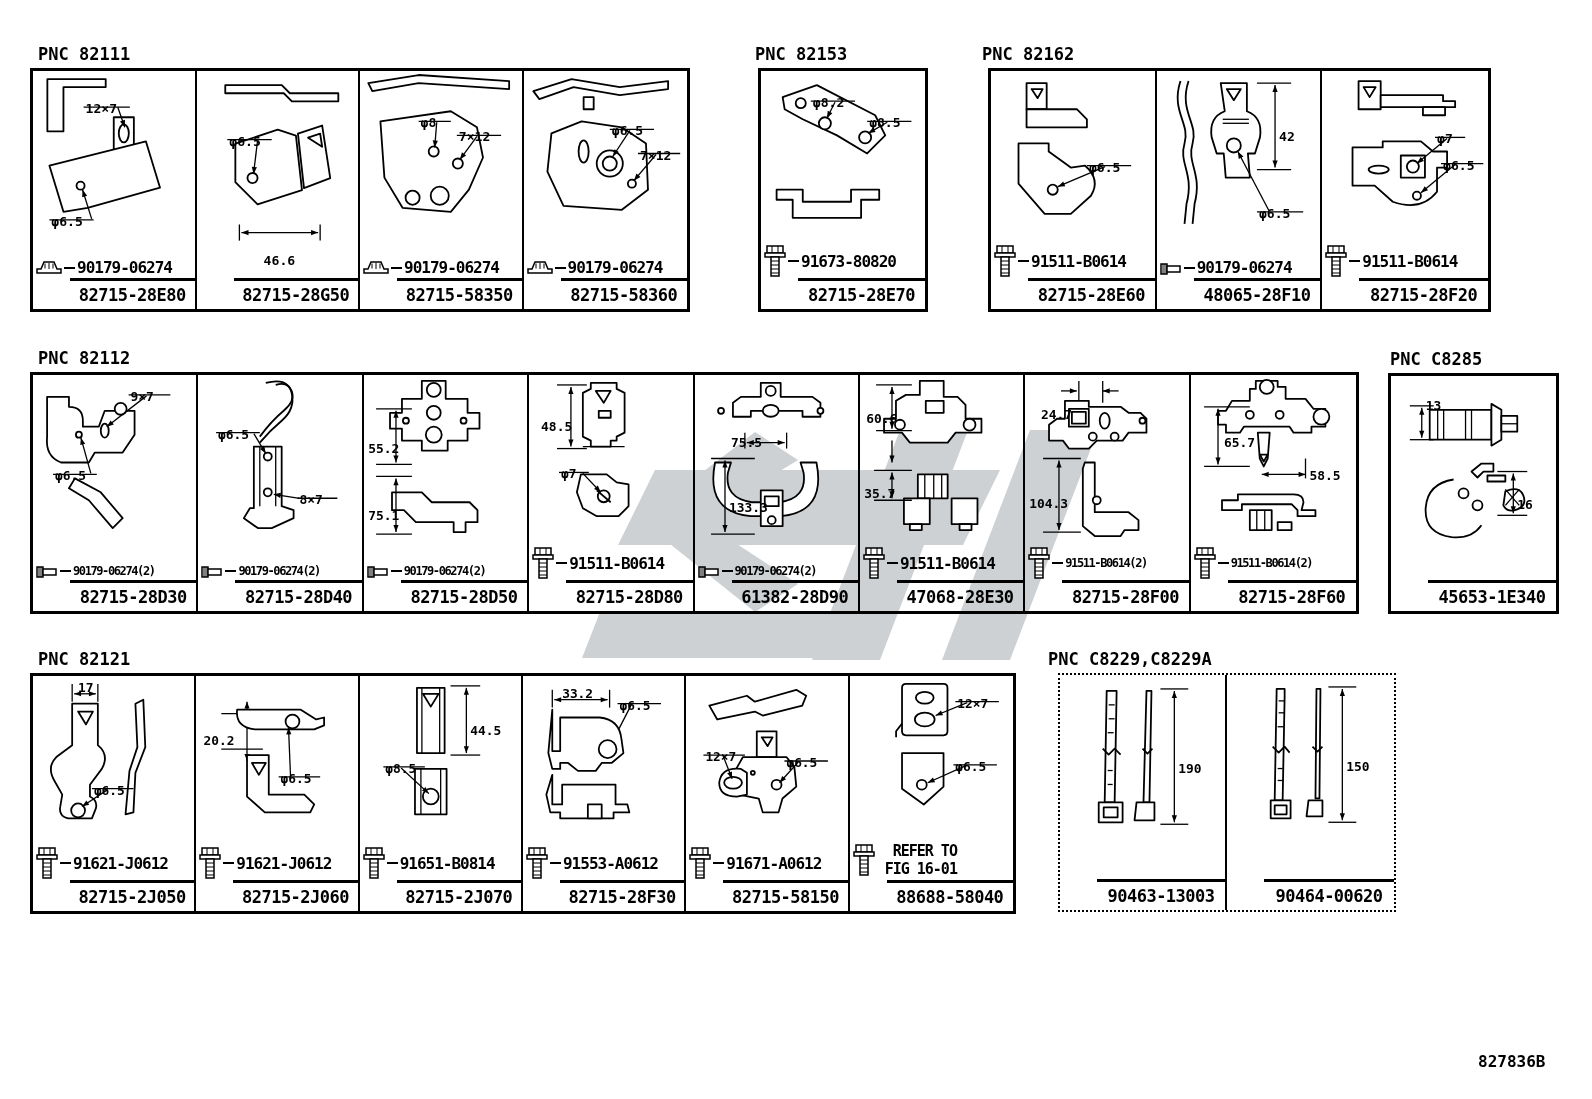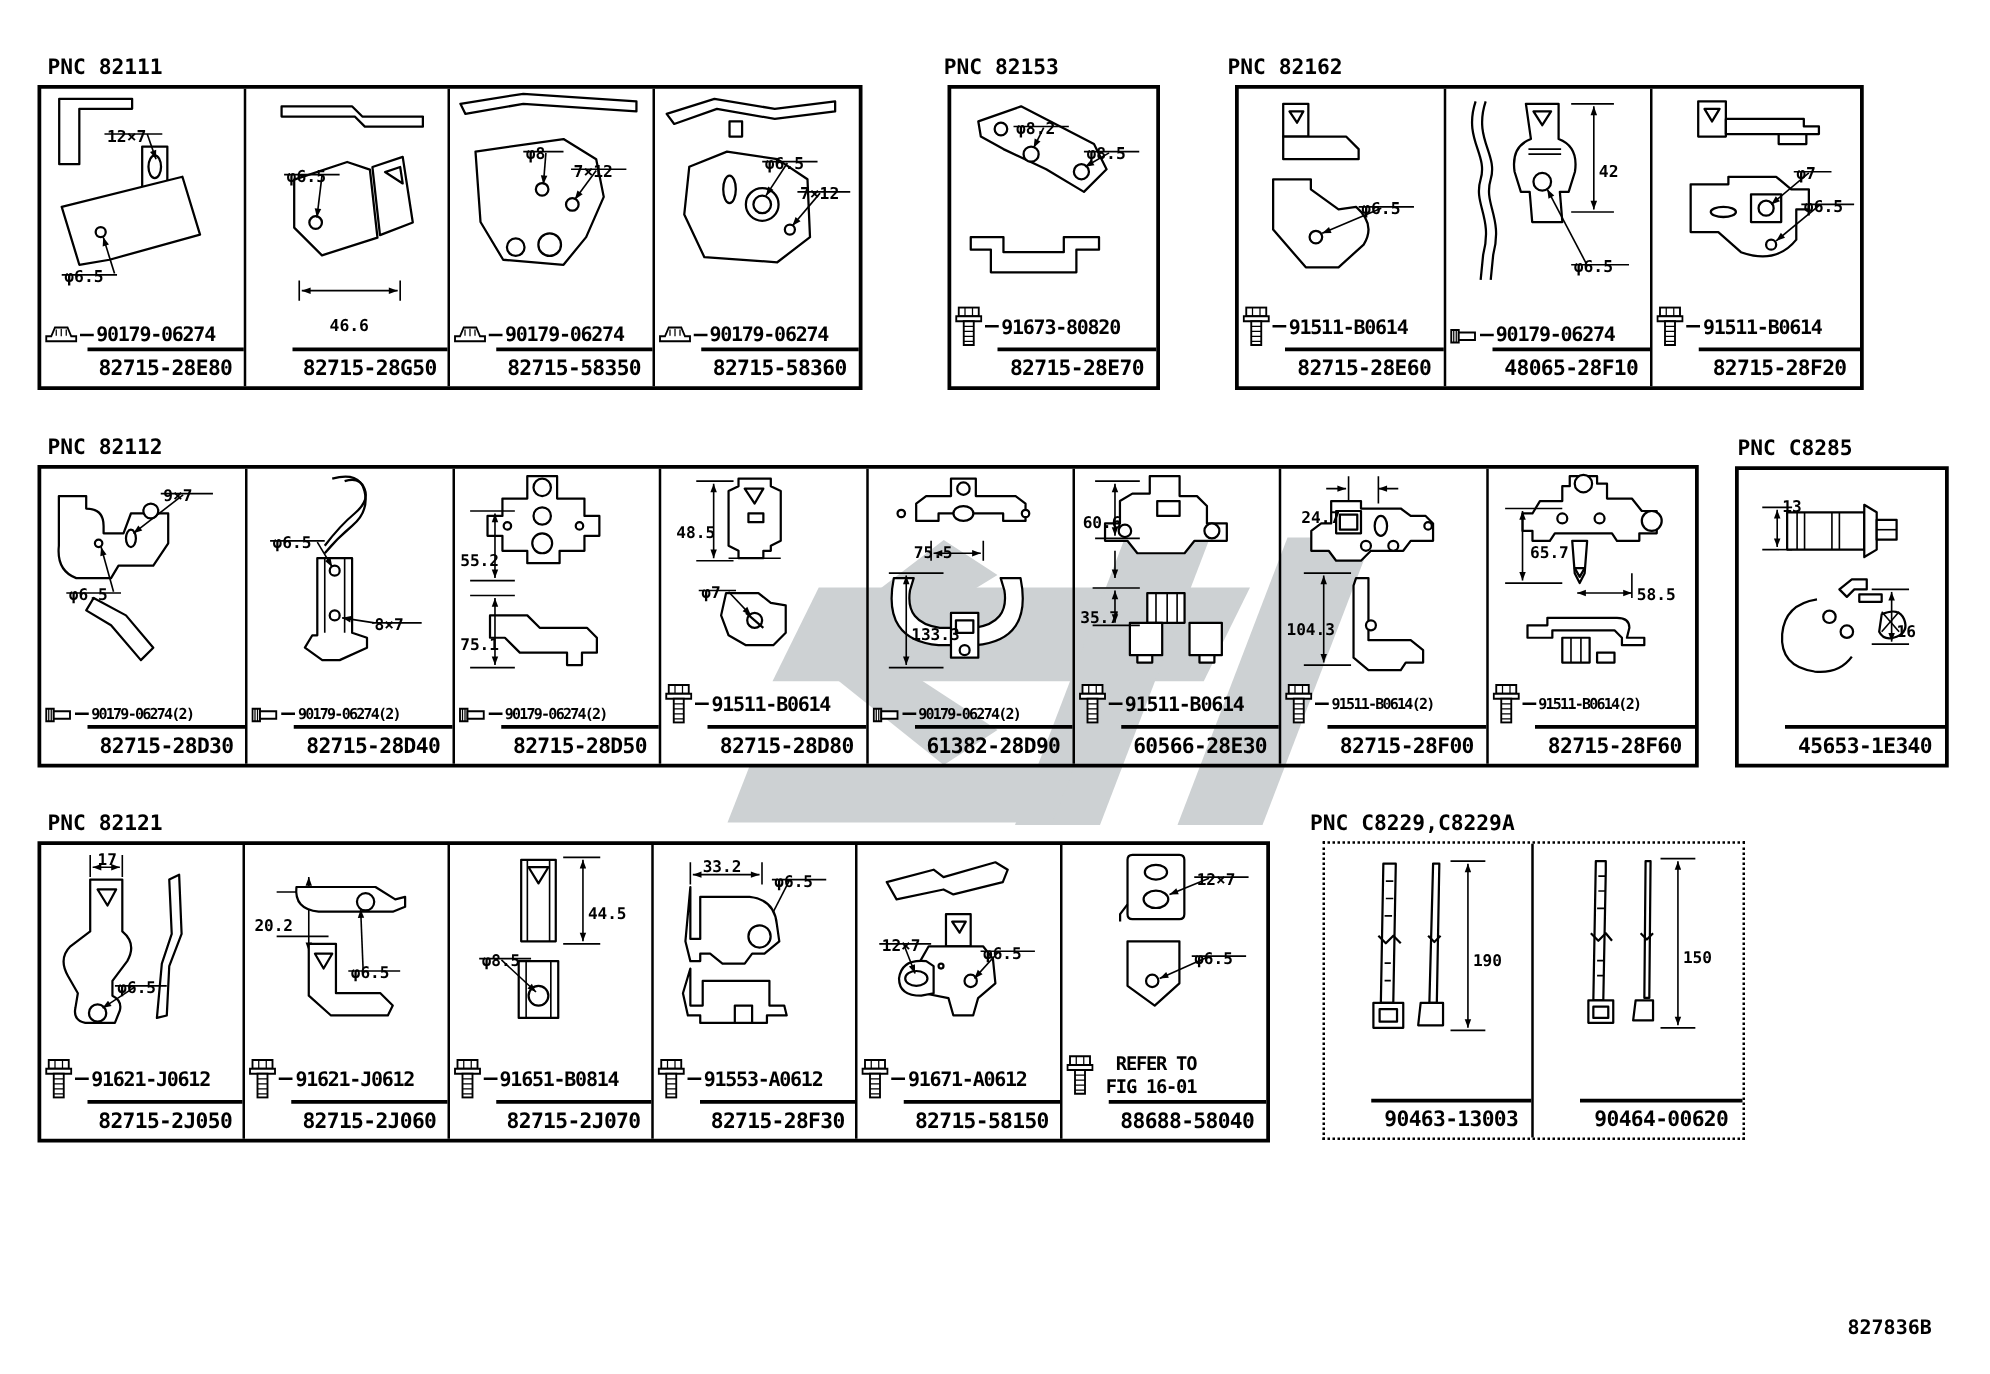--- a/index.html
+++ b/index.html
@@ -487,21 +487,21 @@
                 <path d="M3,1 h16 v7 h-16 z" fill="#fff" stroke="#000" stroke-width="1.5"></path>
                 <path d="M8,1 v7 M14,1 v7" stroke="#000" stroke-width="1"></path>
                 <path d="M1,8 h20 v4 h-20 z" fill="#fff" stroke="#000" stroke-width="1.5"></path>
                 <path d="M7,12 h8 v19 h-8 z" fill="#fff" stroke="#000" stroke-width="1.5"></path>
                 <path d="M7,16 h8 M7,20 h8 M7,24 h8 M7,28 h8" stroke="#000" stroke-width="1"></path>
               </svg>
               <div class="conn"></div>
               <div class="fcode">91511-B0614</div>
             </div>
           </div>
-          <div class="pn">60566-28E30</div>
+          <div class="pn">47068-28E30</div>
         </div>
         <div class="cell">
           <div class="fig">
             <svg class="draw" style="height:calc(100% - 36px)" viewBox="0 0 160 170" preserveAspectRatio="xMidYMid meet">
               <line x1="52" y1="6" x2="52" y2="28" stroke="#000" stroke-width="1.3"></line>
               <line x1="76" y1="6" x2="76" y2="28" stroke="#000" stroke-width="1.3"></line>
               <line x1="34" y1="16" x2="50" y2="16" stroke="#000" stroke-width="1.3"></line>
               <path d="M50,16 L43,18.6 L43,13.4 Z" fill="#000"></path>
               <line x1="92" y1="16" x2="76" y2="16" stroke="#000" stroke-width="1.3"></line>
               <path d="M76,16 L83,13.4 L83,18.6 Z" fill="#000"></path>

